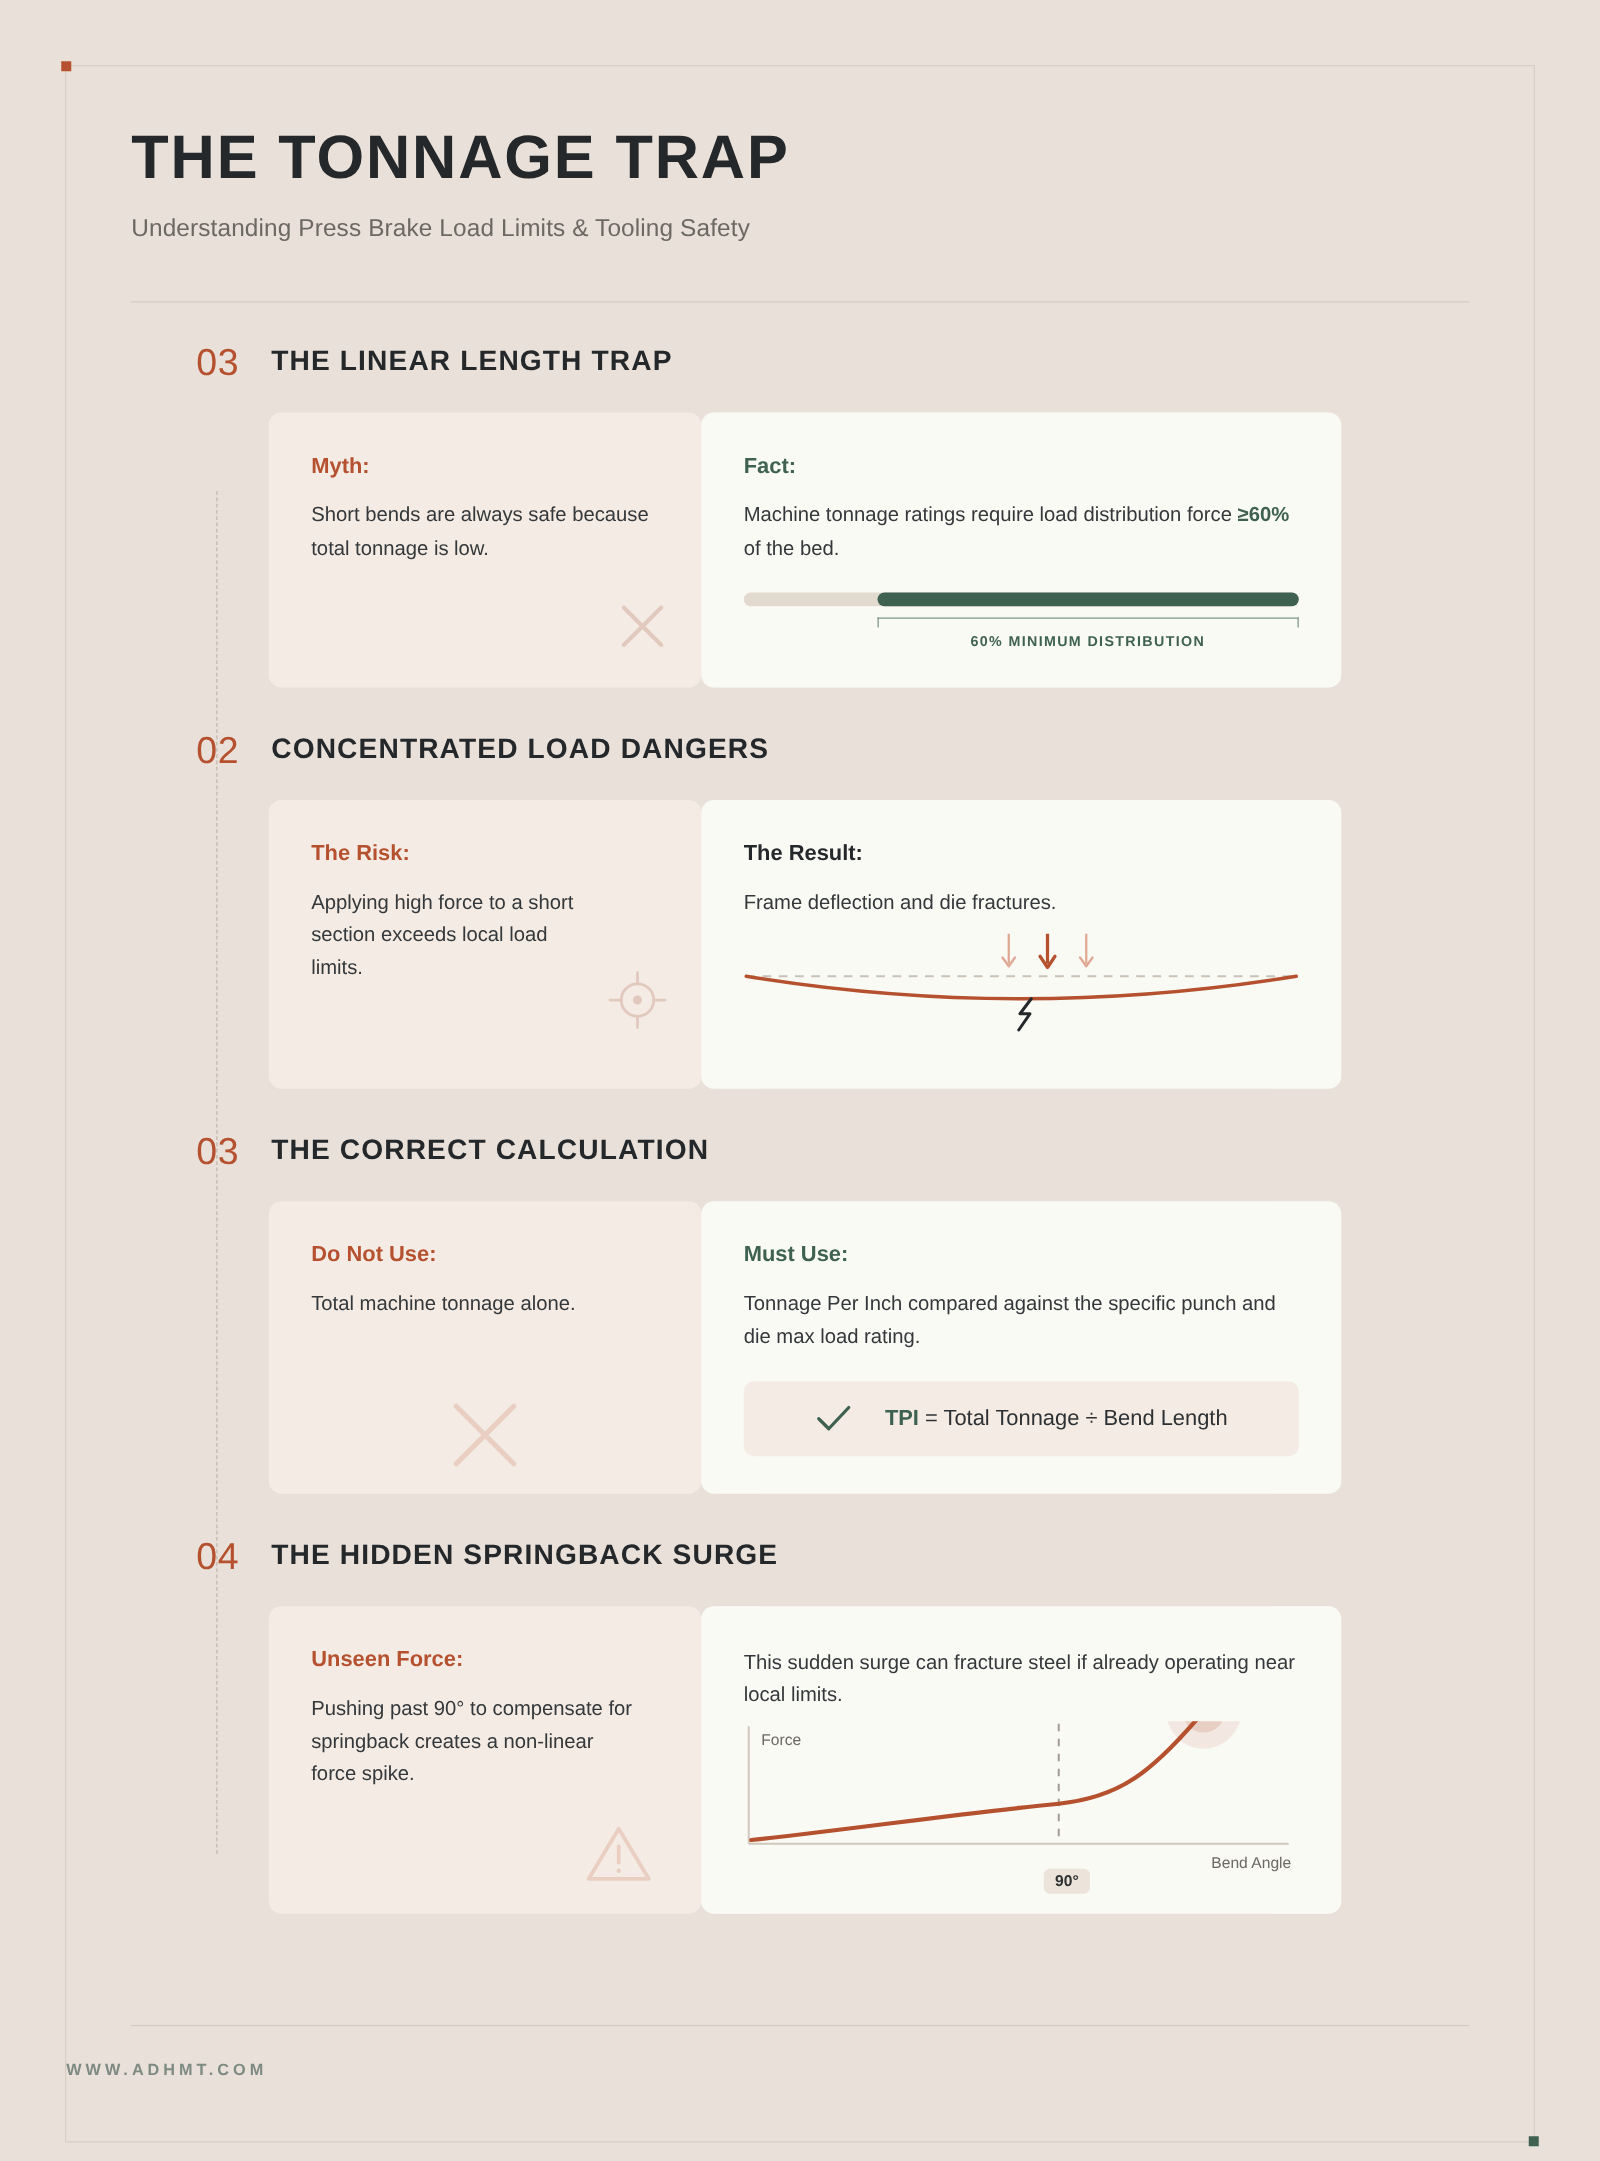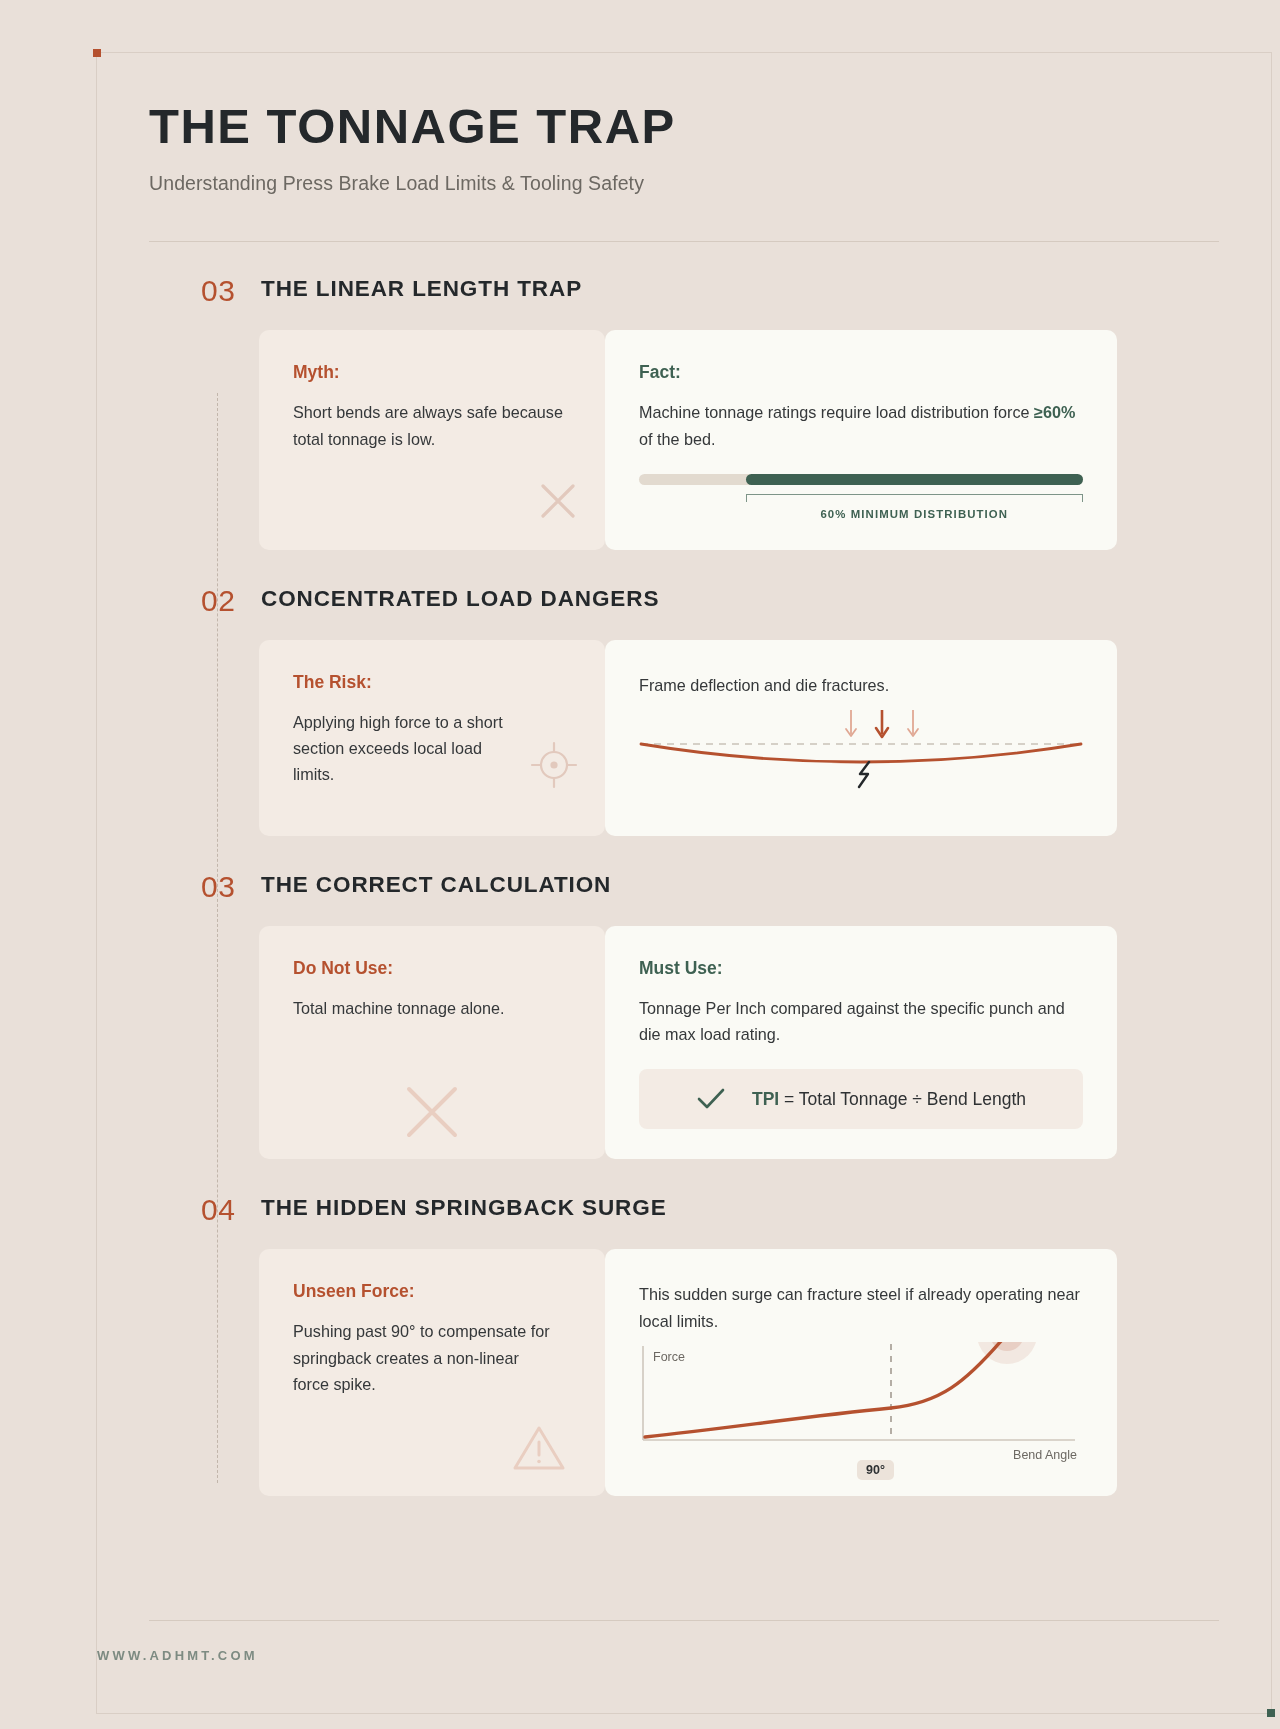--- a/index.html
+++ b/index.html
@@ -13,21 +13,20 @@
   }
 
   .poster {
     position: absolute;
     left: 52px;
     top: 52px;
     width: 1176px;
     height: 1662px;
     border: 1px solid #d9cec5;
     background: transparent;
-    margin-left: 44px;
   }
 
   .corner-mark {
     position: absolute;
     width: 8px;
     height: 8px;
   }
   .corner-mark.tl { left: -4px; top: -4px; background: #b5512f; }
   .corner-mark.br { right: -4px; bottom: -4px; background: #3e6152; }
 
@@ -211,21 +210,21 @@
     color: #6c6862;
   }
   .chart-xlabel {
     position: absolute;
     right: 6px; bottom: -2px;
     font-size: 12.5px;
     color: #6c6862;
   }
   .angle-badge {
     position: absolute;
-    left: 218px; bottom: -20px;
+    left: 240px; bottom: -20px;
     background: #ece3da;
     border-radius: 5px;
     padding: 3px 9px;
     font-size: 12.5px;
     font-weight: bold;
     color: #2e3133;
   }
 
   
   .footer-rule {
@@ -303,20 +302,21 @@
           <div class="card-label myth">The Risk:</div>
           <div class="card-text" style="max-width:215px">Applying high force to a short section exceeds local load limits.</div>
           <svg class="wm" style="right:26px;bottom:46px;" width="50" height="50" viewBox="0 0 50 50">
             <circle cx="25" cy="25" r="13" stroke="#e2c9bd" stroke-width="2.2" fill="none"></circle>
             <circle cx="25" cy="25" r="3.6" fill="#e2c9bd"></circle>
             <path d="M25 3 V12 M25 38 V47 M3 25 H12 M38 25 H47" stroke="#e2c9bd" stroke-width="2.2" stroke-linecap="round"></path>
           </svg>
         </div>
 
         <div class="card right" style="min-height:196px">
+          <div class="card-label dark">The Result:</div>
           <div class="card-text">Frame deflection and die fractures.</div>
           <div class="deflection">
             <svg width="444" height="96" viewBox="0 0 444 96">
               <path d="M212 2 V26" stroke="#e0a894" stroke-width="1.8" fill="none"></path>
               <path d="M207 21 L212 28 L217 21" stroke="#e0a894" stroke-width="1.8" fill="none" stroke-linecap="round" stroke-linejoin="round"></path>
               <path d="M243 2 V26" stroke="#b5512f" stroke-width="2.6" fill="none"></path>
               <path d="M237 20 L243 29 L249 20" stroke="#b5512f" stroke-width="2.6" fill="none" stroke-linecap="round" stroke-linejoin="round"></path>
               <path d="M274 2 V26" stroke="#e0a894" stroke-width="1.8" fill="none"></path>
               <path d="M269 21 L274 28 L279 21" stroke="#e0a894" stroke-width="1.8" fill="none" stroke-linecap="round" stroke-linejoin="round"></path>
               <path d="M2 36 H442" stroke="#c9c2b8" stroke-width="1.6" stroke-dasharray="7 6" fill="none"></path>

